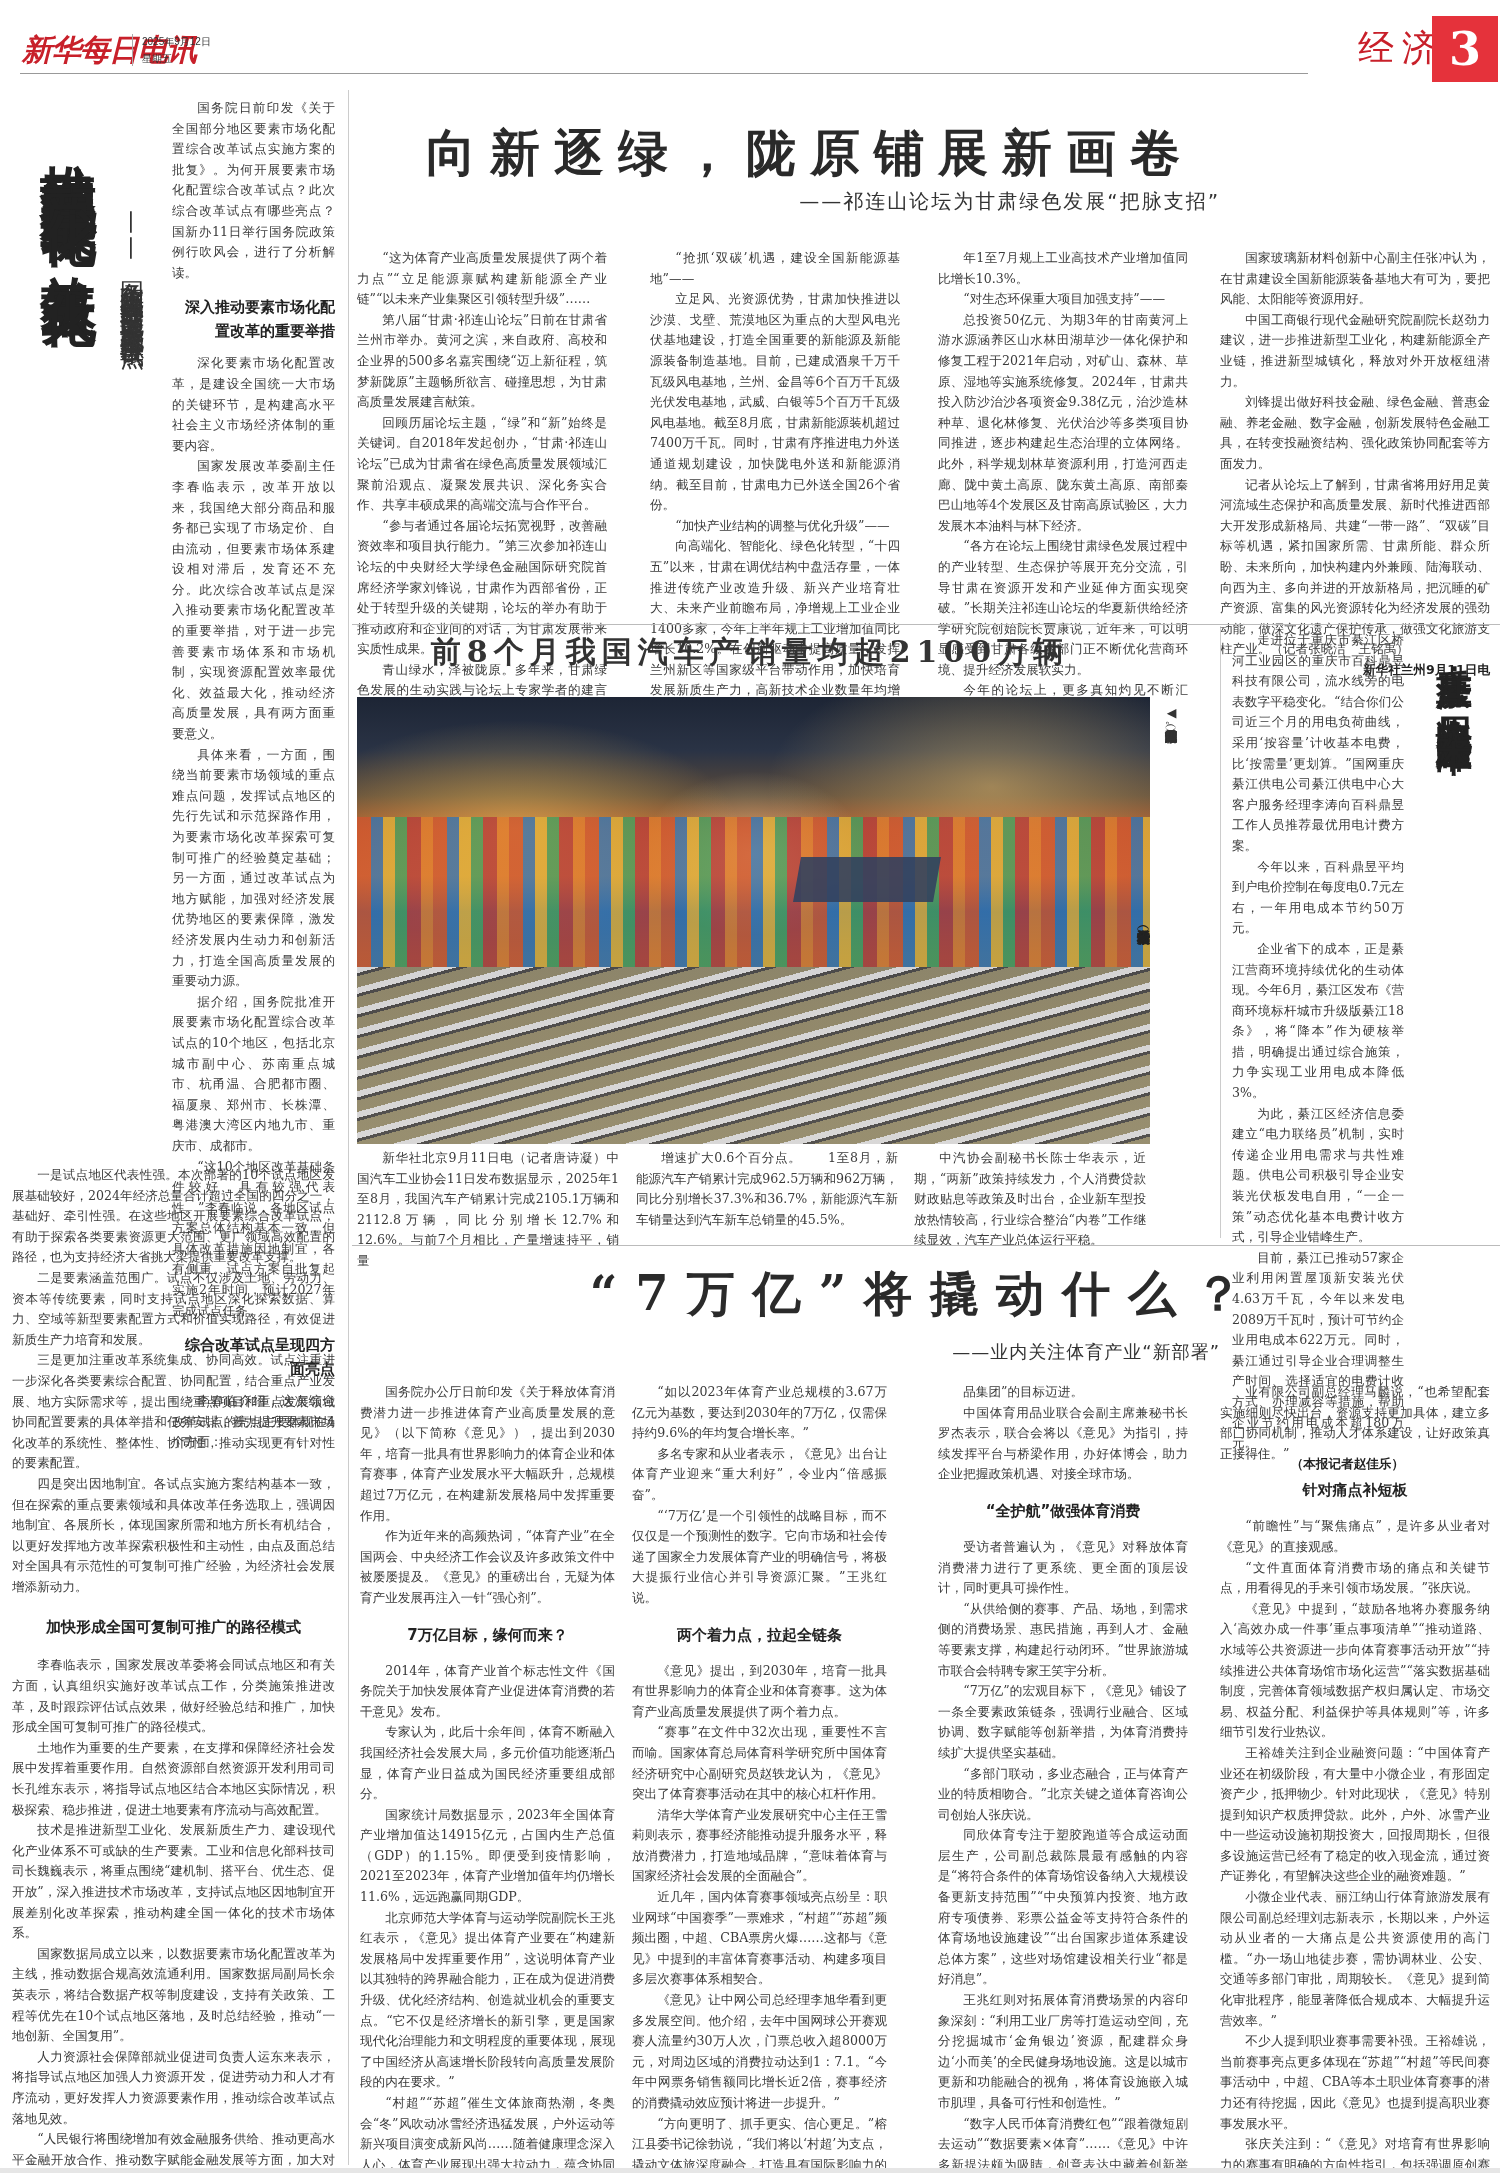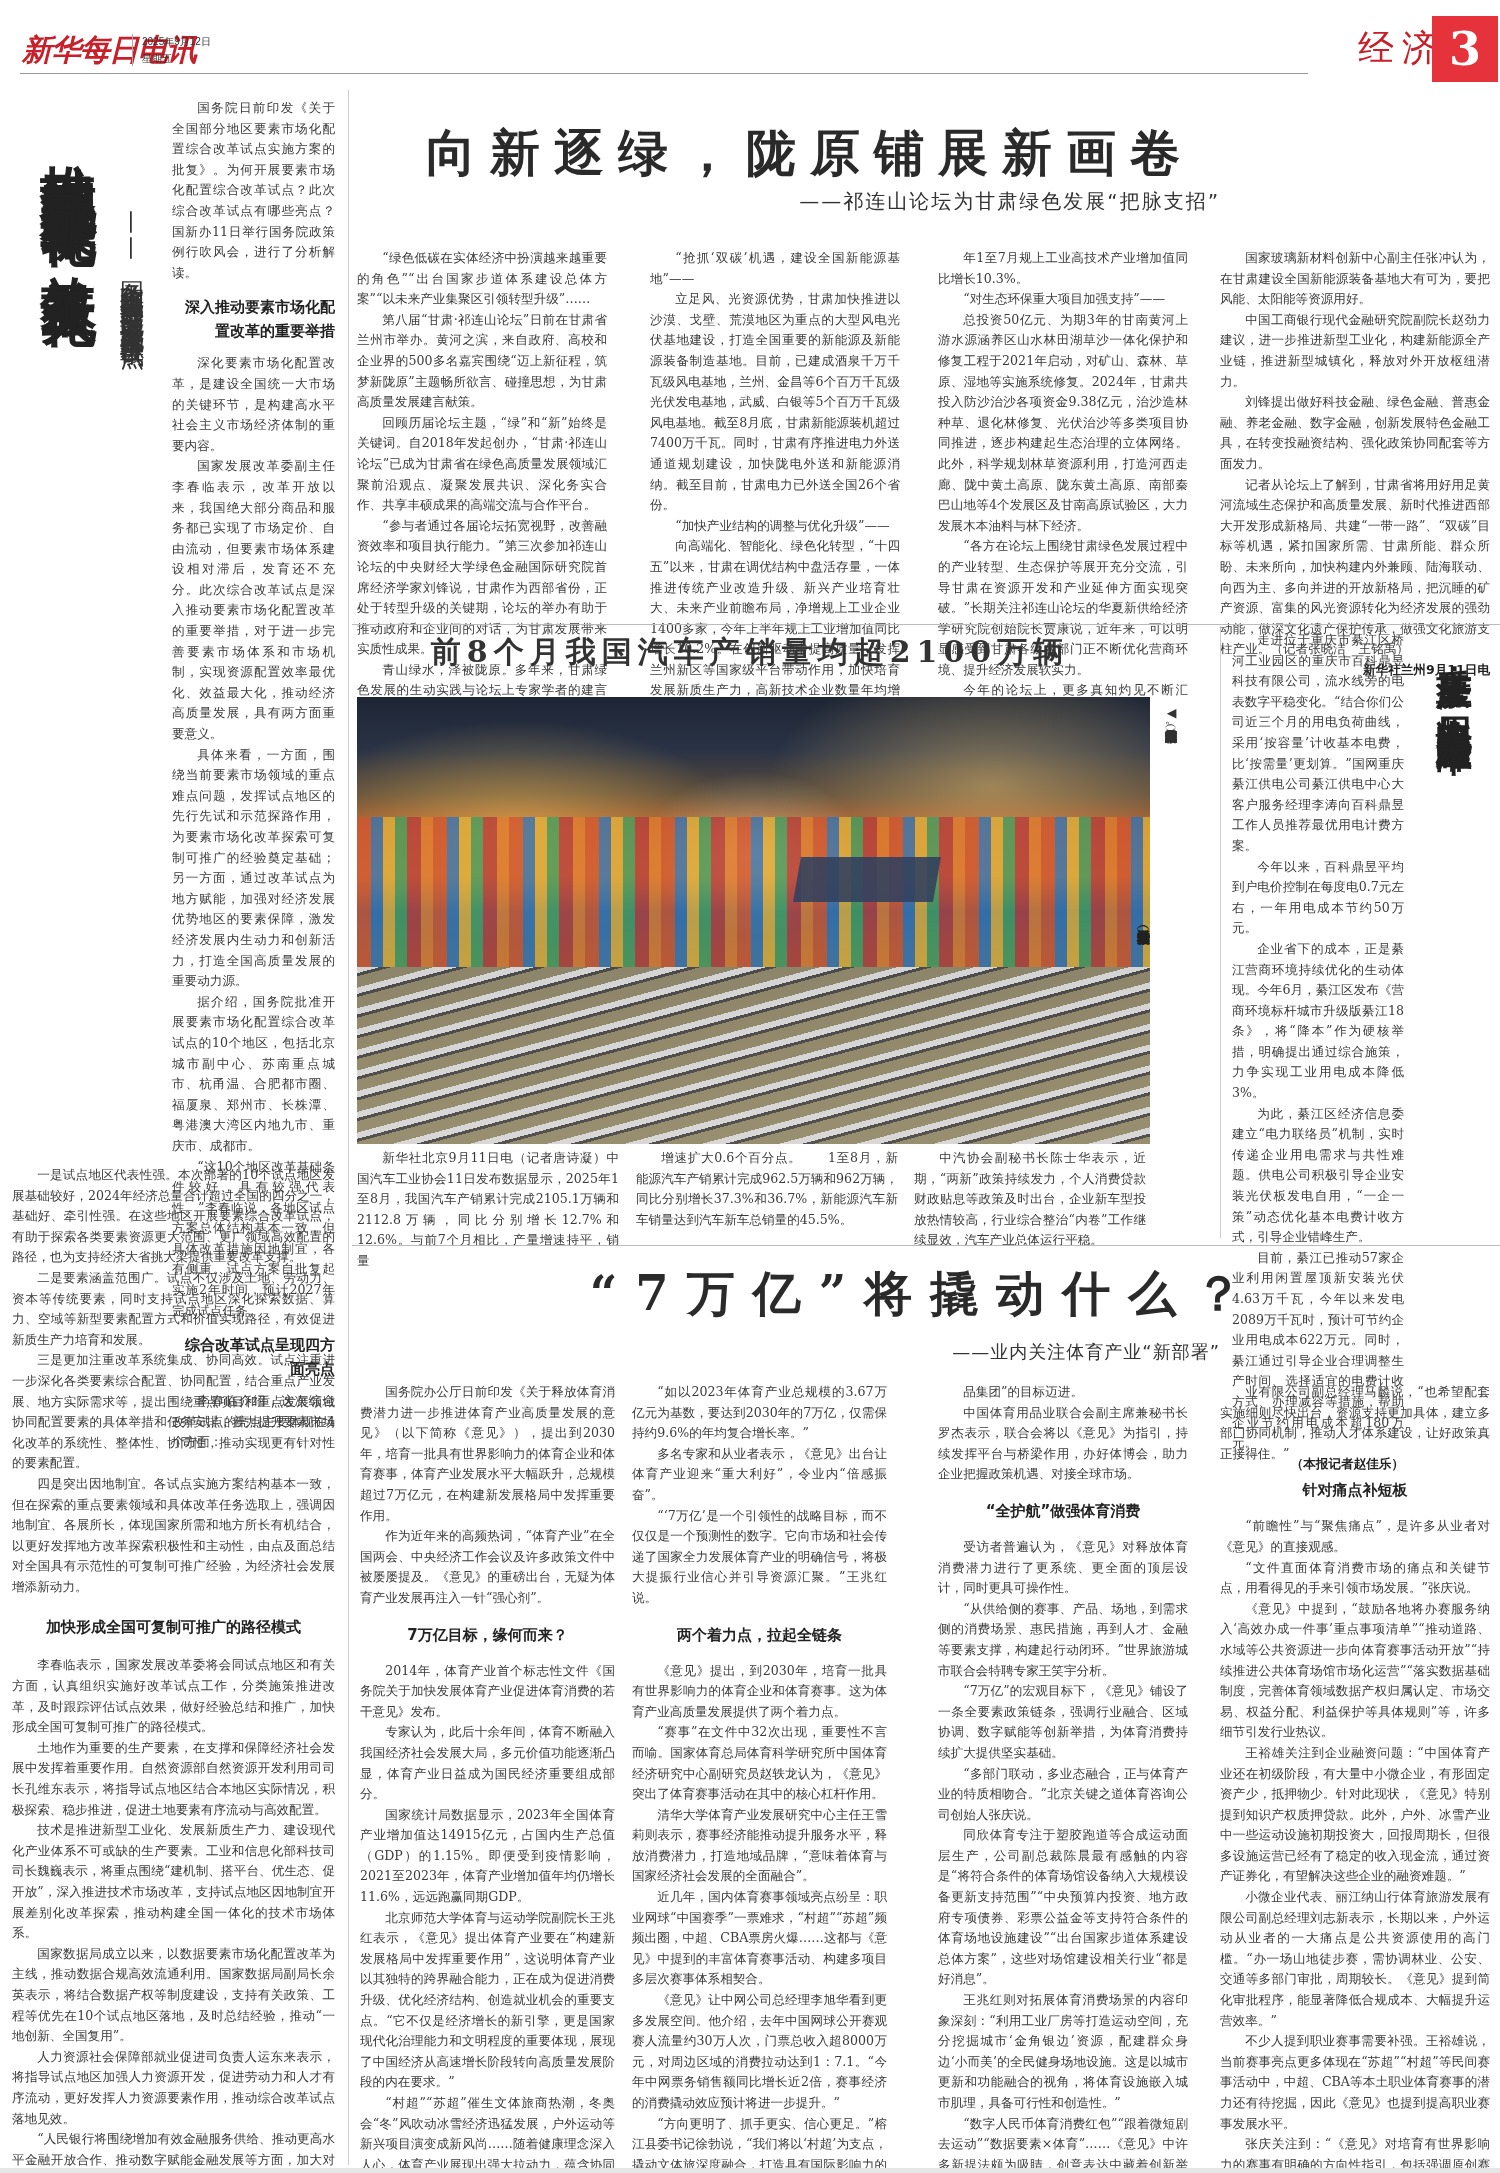--- a/index.html
+++ b/index.html
@@ -109,21 +109,21 @@
   </div>
 </article>
 
 <div class="vdiv" style="left:348px;top:90px;height:2075px"></div>
 
 <section>
   <h1 class="gansu-headline">向新逐绿，陇原铺展新画卷</h1>
   <div class="gansu-sub">——祁连山论坛为甘肃绿色发展“把脉支招”</div>
 
   <div class="gansu-col col-text" style="left:357px">
-    <p>“绿色低碳在实体经济中扮演越来越重要的角色”“出台国家步道体系建设总体方案”“以未来产业集聚区引领转型升级”……</p>
+    <p>“这为体育产业高质量发展提供了两个着力点”“立足能源禀赋构建新能源全产业链”“以未来产业集聚区引领转型升级”……</p>
     <p>第八届“甘肃·祁连山论坛”日前在甘肃省兰州市举办。黄河之滨，来自政府、高校和企业界的500多名嘉宾围绕“迈上新征程，筑梦新陇原”主题畅所欲言、碰撞思想，为甘肃高质量发展建言献策。</p>
     <p>回顾历届论坛主题，“绿”和“新”始终是关键词。自2018年发起创办，“甘肃·祁连山论坛”已成为甘肃省在绿色高质量发展领域汇聚前沿观点、凝聚发展共识、深化务实合作、共享丰硕成果的高端交流与合作平台。</p>
     <p>“参与者通过各届论坛拓宽视野，改善融资效率和项目执行能力。”第三次参加祁连山论坛的中央财经大学绿色金融国际研究院首席经济学家刘锋说，甘肃作为西部省份，正处于转型升级的关键期，论坛的举办有助于推动政府和企业间的对话，为甘肃发展带来实质性成果。</p>
     <p>青山绿水，泽被陇原。多年来，甘肃绿色发展的生动实践与论坛上专家学者的建言同频共振。</p>
   </div>
   <div class="gansu-col col-text" style="left:650px">
     <p>“抢抓‘双碳’机遇，建设全国新能源基地”——</p>
     <p>立足风、光资源优势，甘肃加快推进以沙漠、戈壁、荒漠地区为重点的大型风电光伏基地建设，打造全国重要的新能源及新能源装备制造基地。目前，已建成酒泉千万千瓦级风电基地，兰州、金昌等6个百万千瓦级光伏发电基地，武威、白银等5个百万千瓦级风电基地。截至8月底，甘肃新能源装机超过7400万千瓦。同时，甘肃有序推进电力外送通道规划建设，加快陇电外送和新能源消纳。截至目前，甘肃电力已外送全国26个省份。</p>
     <p>“加快产业结构的调整与优化升级”——</p>
     <p>向高端化、智能化、绿色化转型，“十四五”以来，甘肃在调优结构中盘活存量，一体推进传统产业改造升级、新兴产业培育壮大、未来产业前瞻布局，净增规上工业企业1400多家，今年上半年规上工业增加值同比增长10.2%。在创新驱动中提高质量，发挥兰州新区等国家级平台带动作用，加快培育发展新质生产力，高新技术企业数量年均增长21.5%、达到2459家，今</p>

